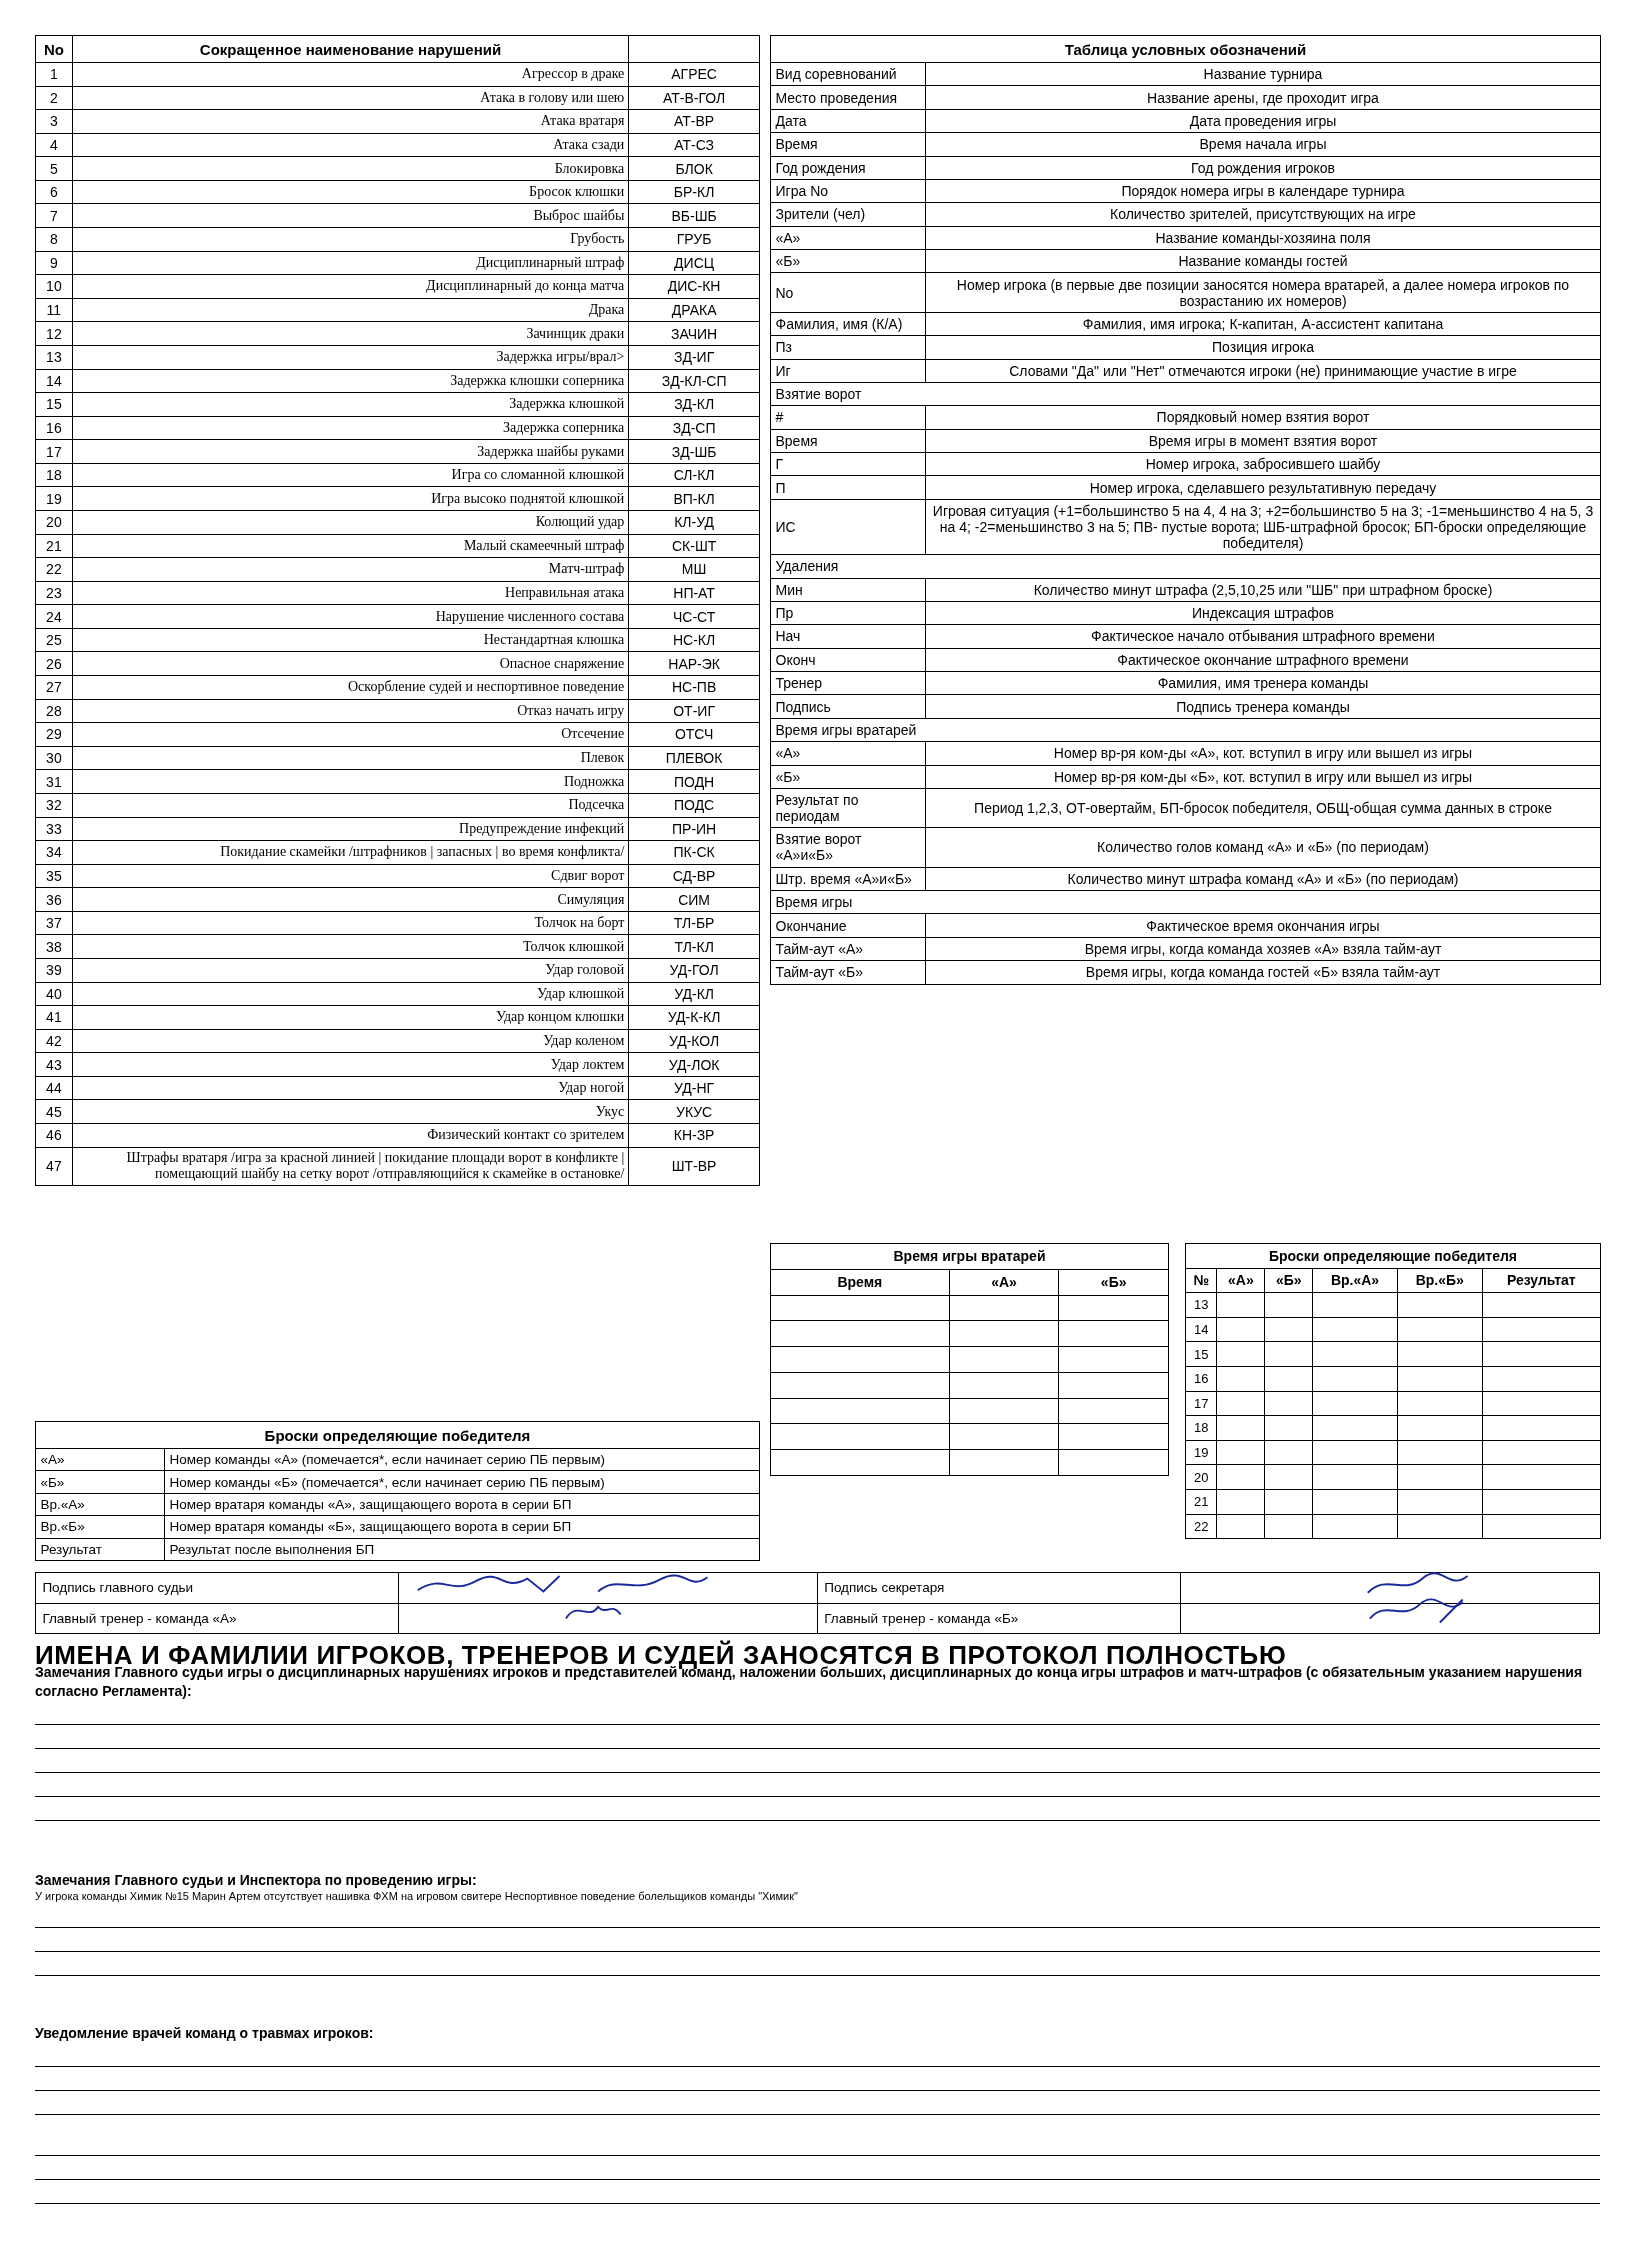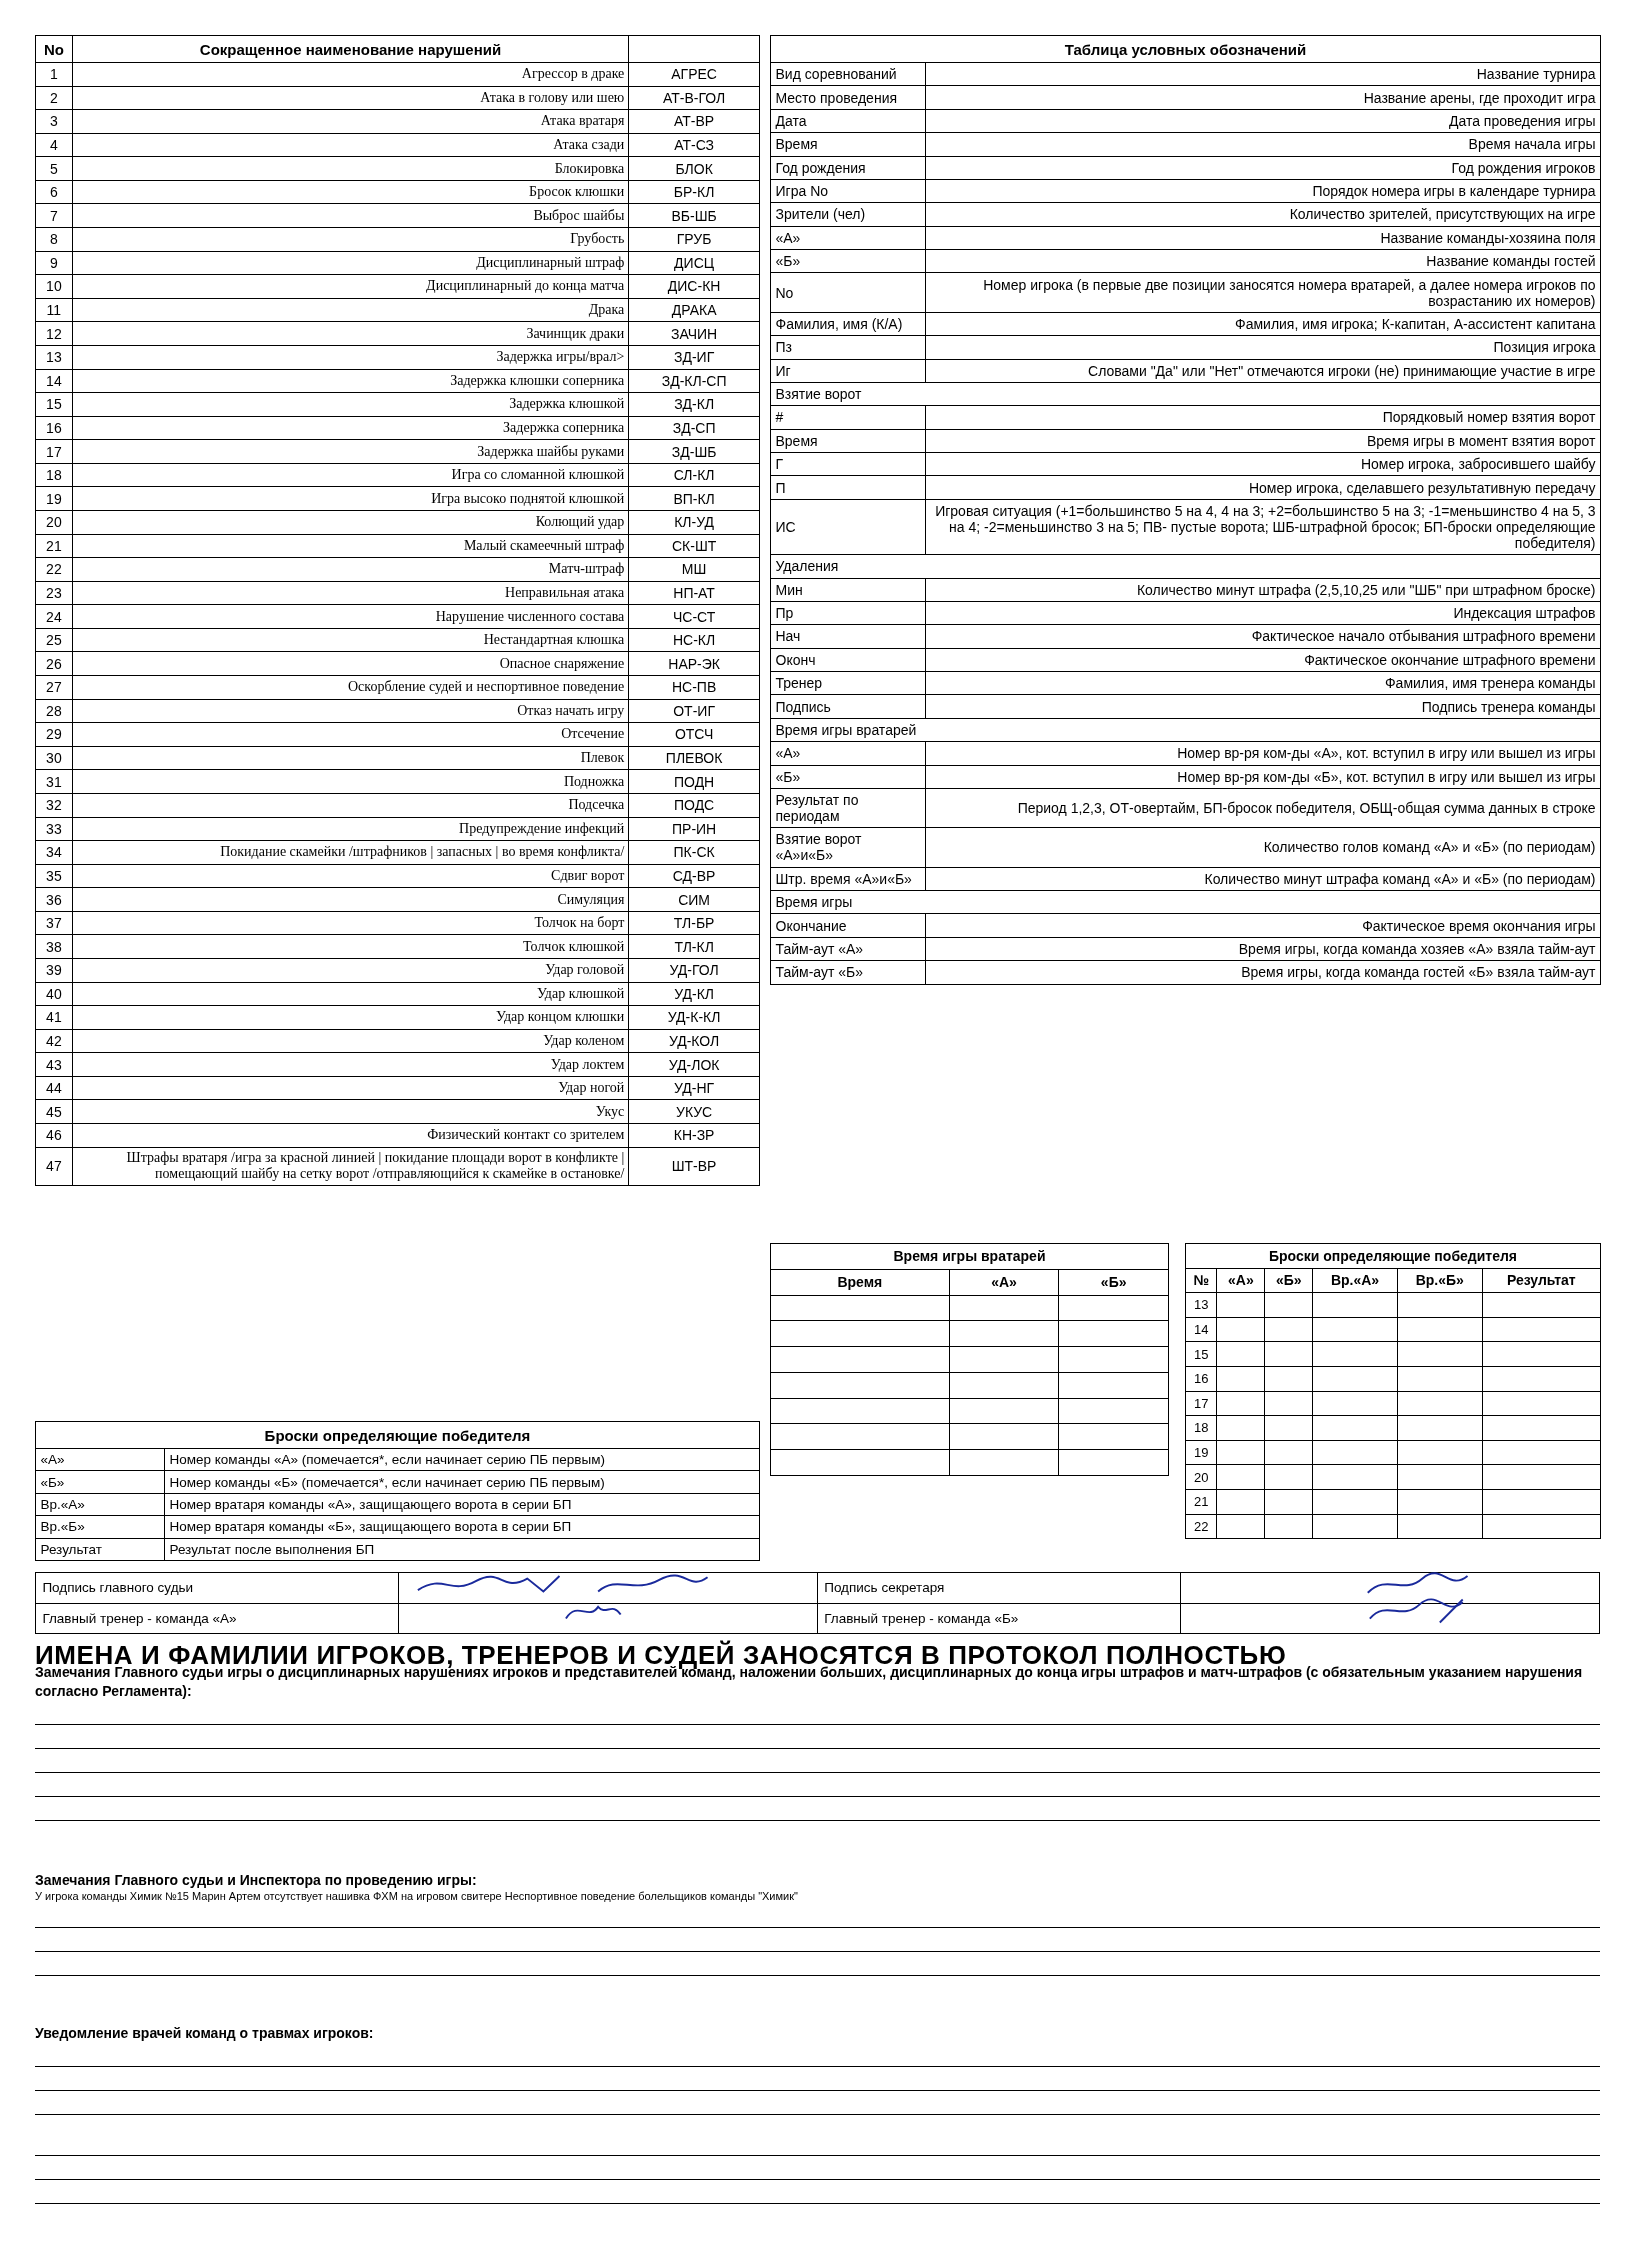--- a/index.html
+++ b/index.html
@@ -17,21 +17,21 @@
   #viol td.no{width:28px;text-align:center;}
   #viol td.nm{text-align:right;font-family:Liberation Serif, serif;}
   #viol td.ab{width:122px;text-align:center;}
   #viol .hdr.no{width:28px;}
   #viol .hdr.ab{width:122px;}
 
   
   #legend{position:absolute;left:770px;top:35px;width:831px;}
   #legend td{font-size:14px;padding:3.2px 4.5px;}
   #legend td.k{width:145px;text-align:left;}
-  #legend td.v{text-align:right;margin-top:39px;}
+  #legend td.v{text-align:center;margin-top:39px;}
   #legend td.sec{font-weight:normal;text-align:left;}
 
   
   #gtime{position:absolute;left:770px;top:1243px;width:399px;}
   #gtime td,#gtime th{font-size:13.5px;height:21px;padding:1.9px;}
   #gtime .hdr{font-size:14px;}
 
   
   #shoot{position:absolute;left:1185px;top:1243px;width:416px;}
   #shoot td,#shoot th{font-size:13px;height:21px;padding:1.3px;}

